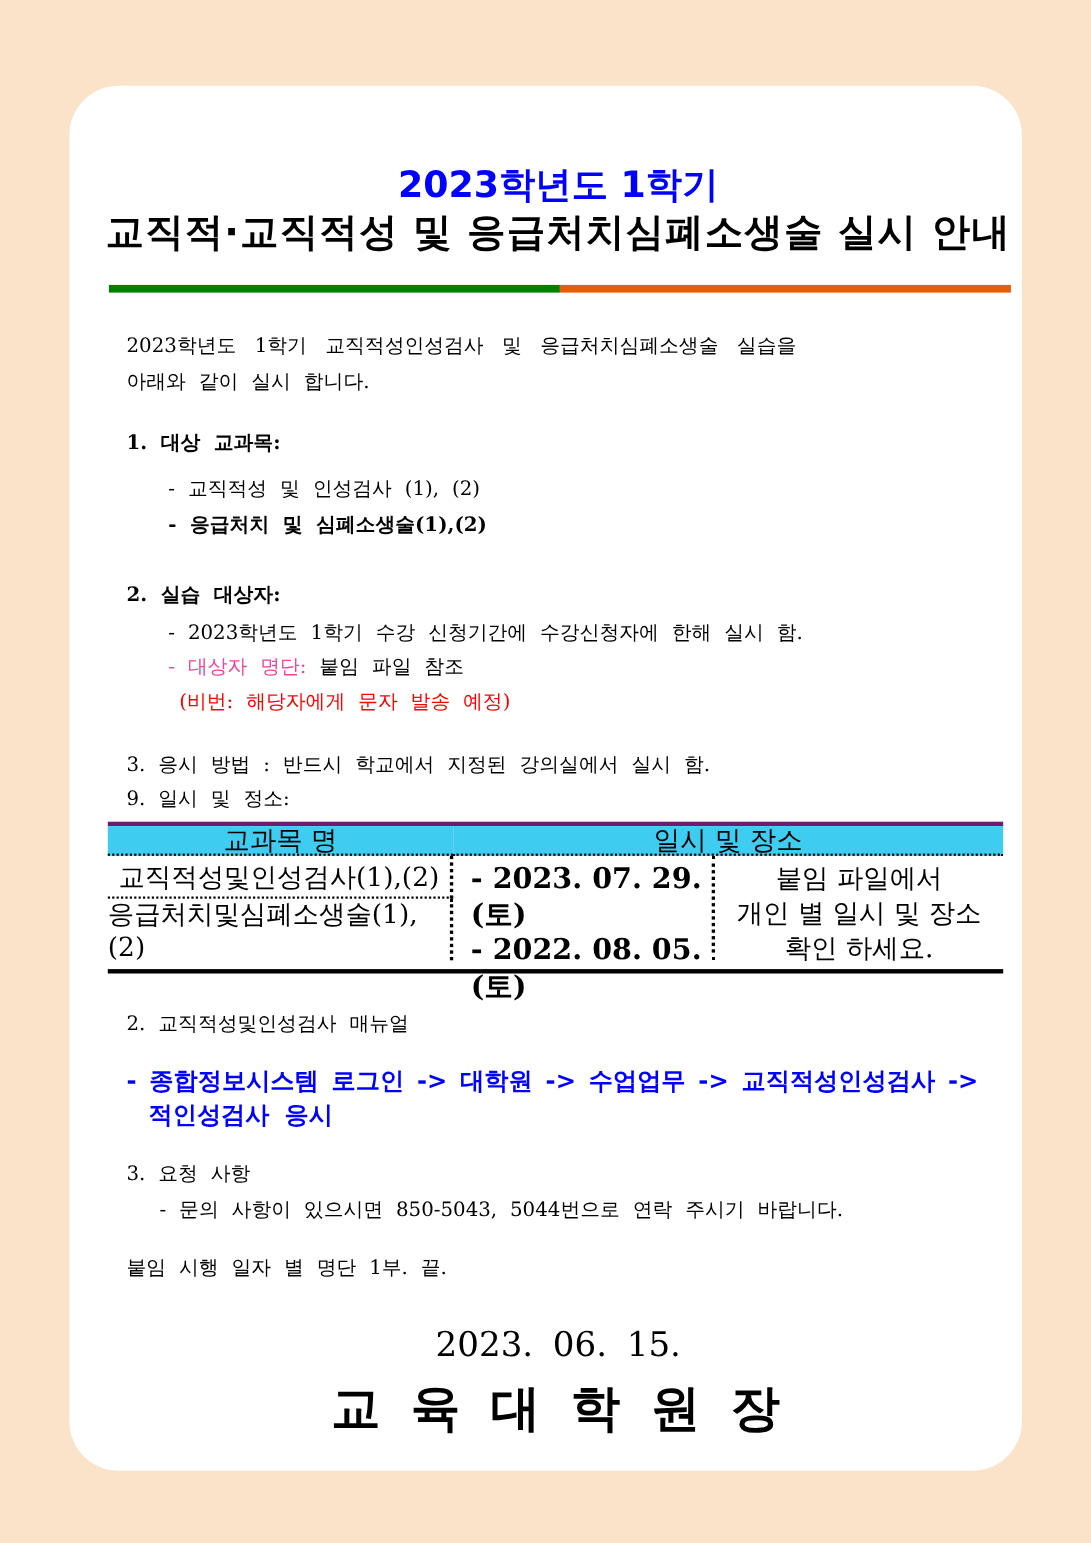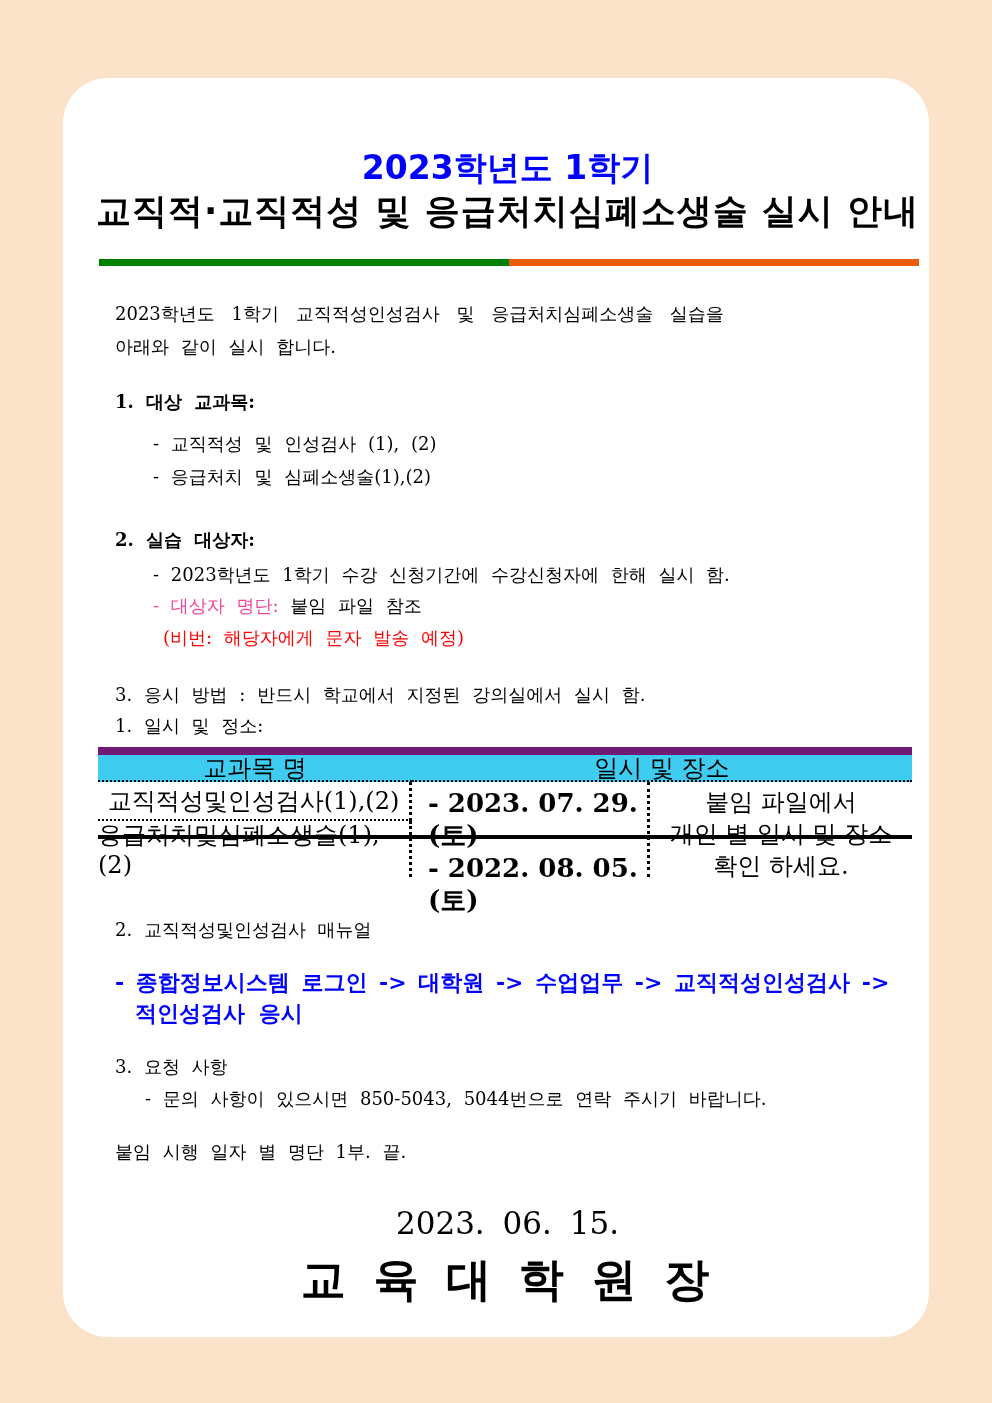--- a/index.html
+++ b/index.html
@@ -43,35 +43,35 @@
   .indent1 { padding-left: 38px; }
   .indent2 { padding-left: 48px; }
   .blue  { color: #ec4899; }
   .red   { color: #ff0000; }
 
   .intro1 { top: 224px; word-spacing: 11px; }
   .intro2 { top: 257px; }
 
   .s1-h  { top: 312px; }
   .s1-i1 { top: 354px; }
-  .s1-i2 { top: 387px; }
+  .s1-i2 { top: 387px; font-weight: bold; }
 
   .s2-h  { top: 450px; }
   .s2-i1 { top: 485px; }
   .s2-i2 { top: 516px; }
   .s2-nr { top: 548px; }
 
   .s3    { top: 605px; }
   .s4    { top: 636px; }
 
   
   .tbl {
     position: absolute; left: 35px; top: 669px;
-    width: 814px; height: 92px;
-    border-top: 8px solid #701a75; border-bottom: 4px solid #000;
+    width: 814px; height: 138px;
+    border-top: 4px solid #701a75; border-bottom: 4px solid #000;
     display: grid;
     grid-template-columns: 314px 238px 262px;
     grid-template-rows: 27px 39px 56px;
     font-size: 24px;
   }
   .tbl .hdr { background: #3ecdf0; border-bottom: 2px dotted #000;
               display: flex; align-items: center; justify-content: center; }
   .tbl .h1 { grid-column: 1; grid-row: 1; }
   .tbl .h2 { grid-column: 2 / 4; grid-row: 1; }
   .tbl .name1 {
@@ -139,21 +139,21 @@
 
   <div class="abs doc bold s2-h">2. 실습 대상자:</div>
   <div class="abs doc indent1 s2-i1">- 2023학년도 1학기 수강 신청기간에 수강신청자에 한해 실시 함.</div>
   <div class="abs doc indent1 s2-i2">
     <span class="blue">- 대상자 명단:</span>
     <span>붙임 파일 참조</span>
   </div>
   <div class="abs doc indent2 red s2-nr">(비번: 해당자에게 문자 발송 예정)</div>
 
   <div class="abs doc s3">3. 응시 방법 : 반드시 학교에서 지정된 강의실에서 실시 함.</div>
-  <div class="abs doc s4">1. 일시 및 정소:</div>
+  <div class="abs doc s4">9. 일시 및 정소:</div>
 
   <div class="tbl">
     <div class="hdr h1">교과목 명</div>
     <div class="hdr h2">일시 및 장소</div>
     <div class="name1">교직적성및인성검사(1),(2)</div>
     <div class="name2">응급처치및심폐소생술(1),(2)</div>
     <div class="dates">
       <div>- 2023. 07. 29.(토)</div>
       <div>- 2022. 08. 05.(토)</div>
     </div>

